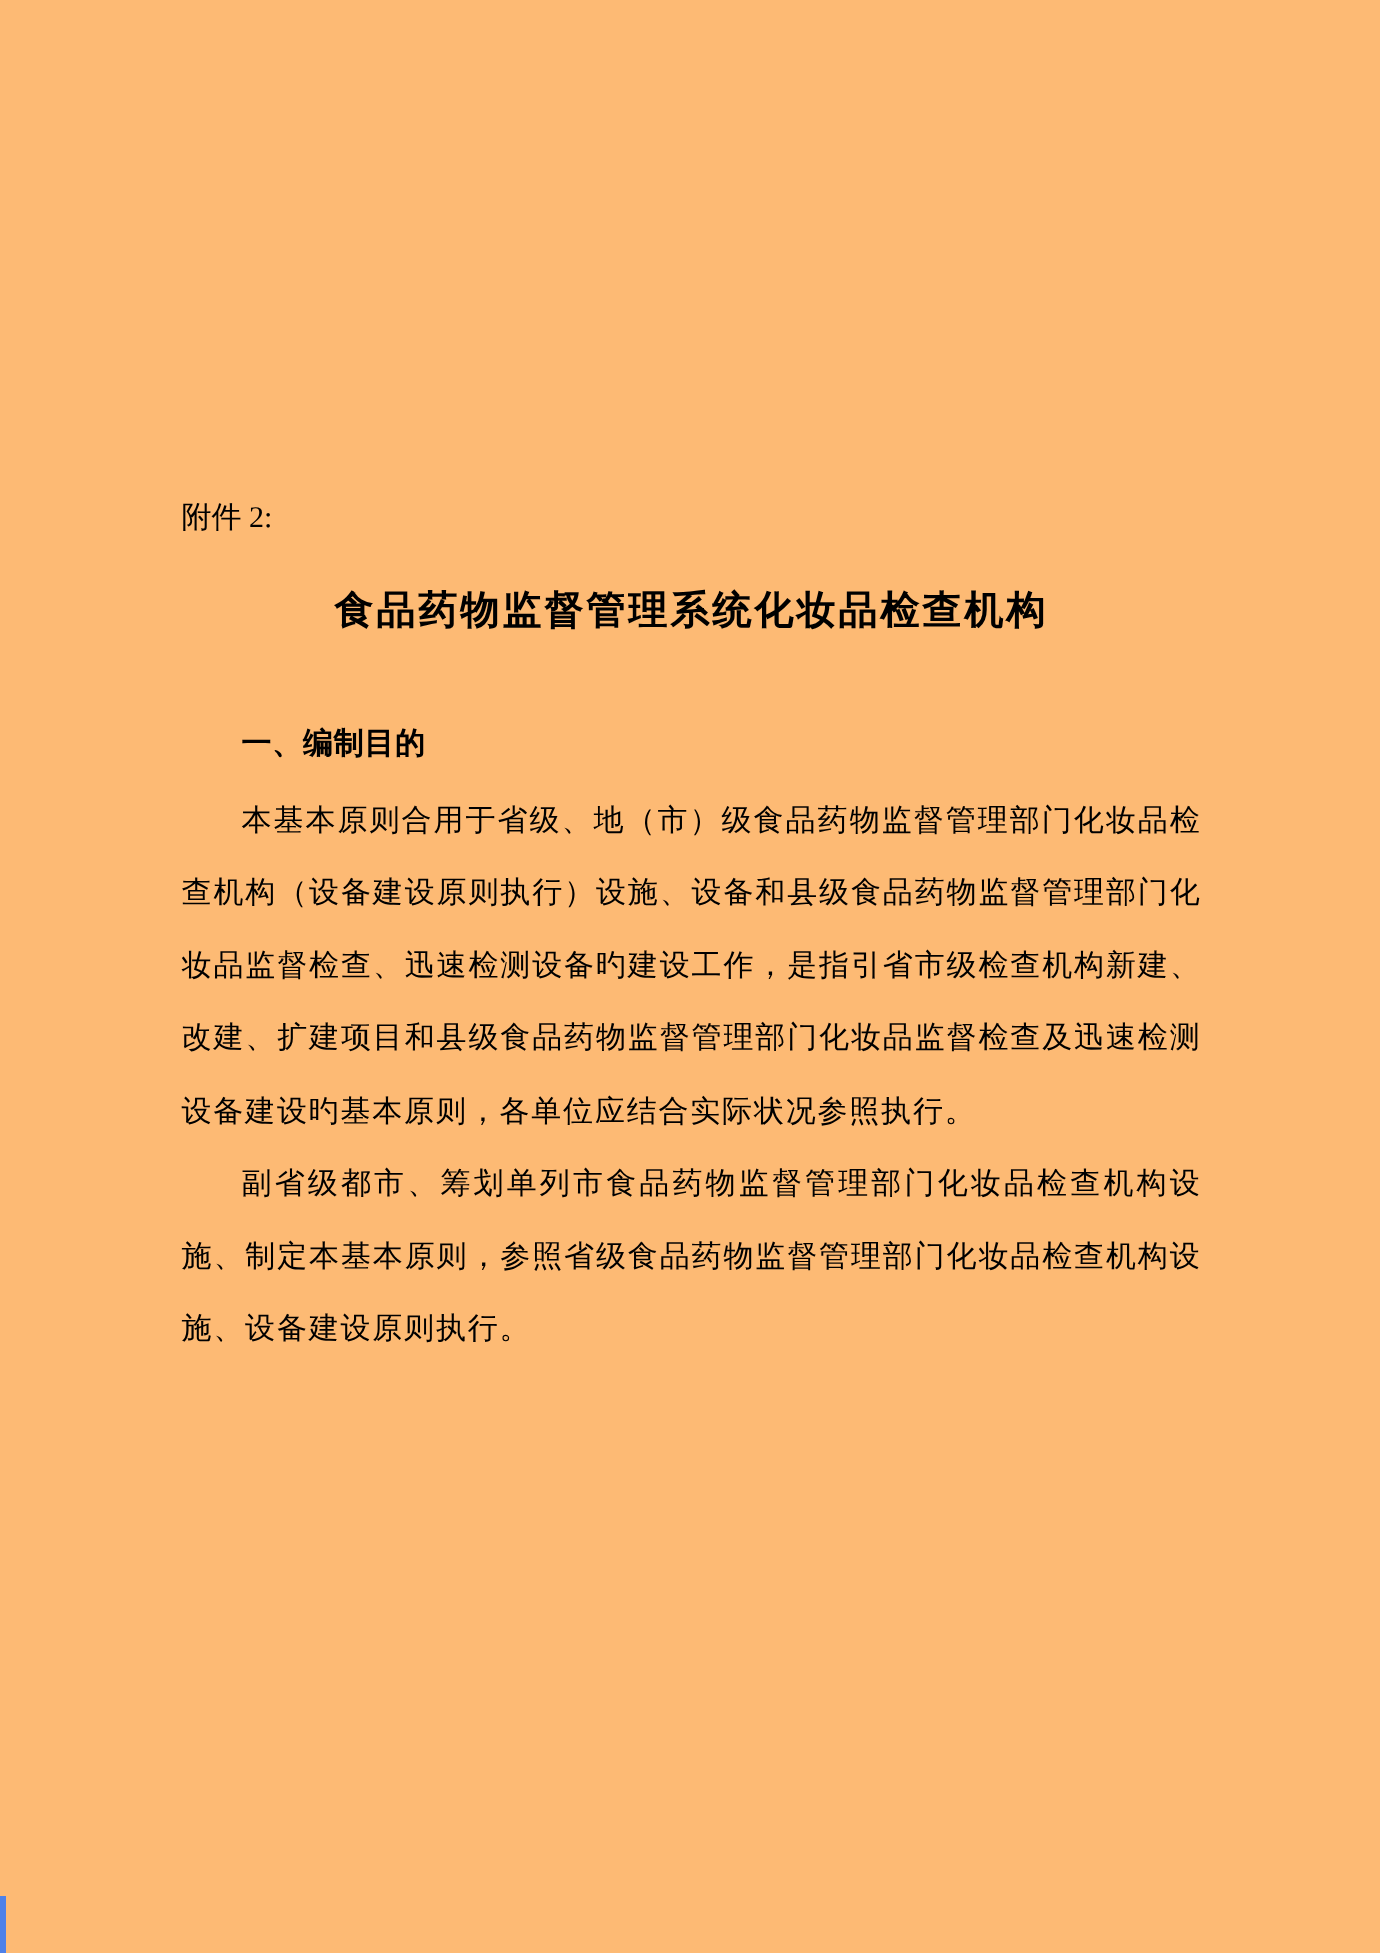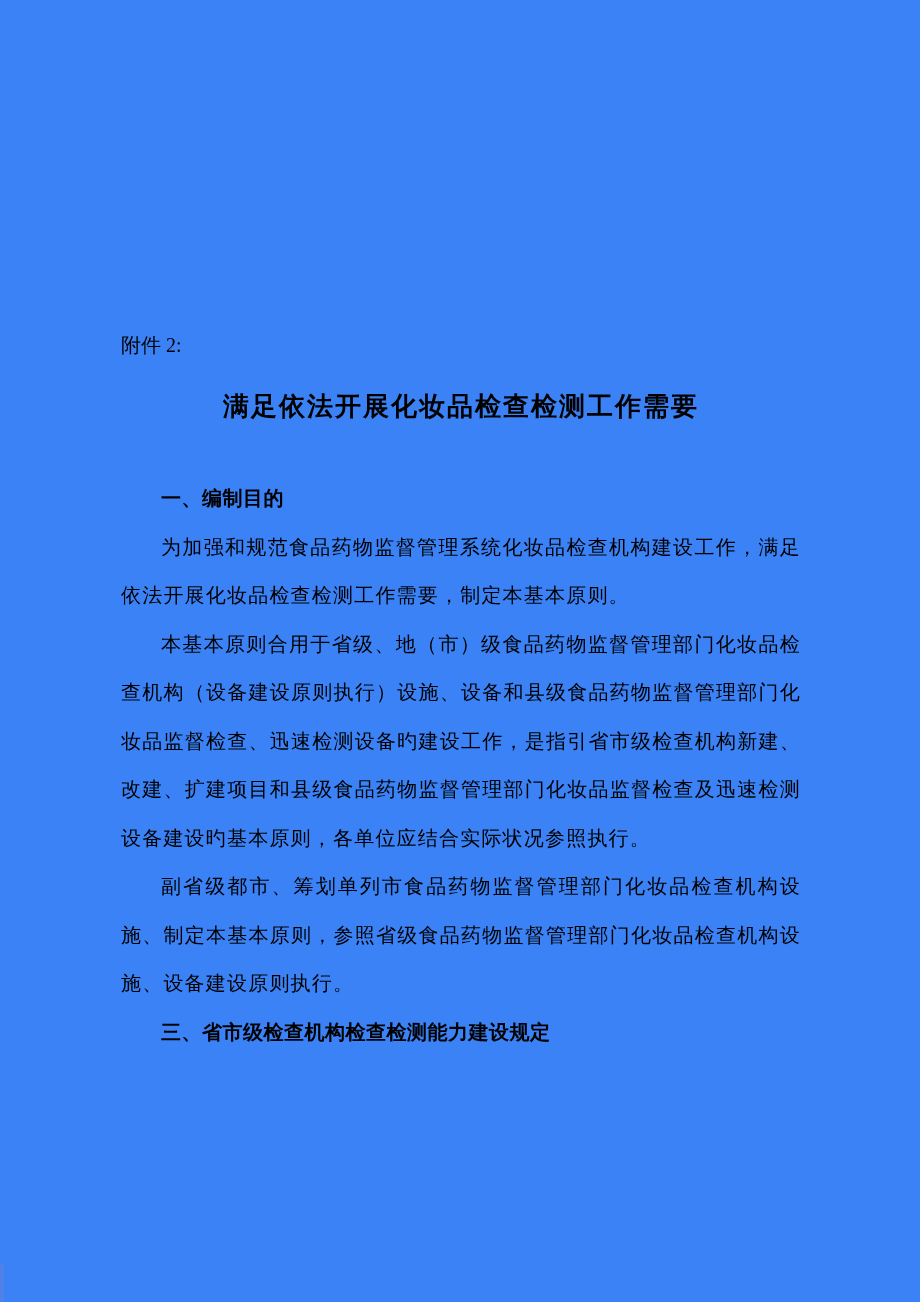--- a/index.html
+++ b/index.html
@@ -2,21 +2,21 @@
 <html><head>
 <meta charset="utf-8">
 <style>
   * { box-sizing: border-box; }
   html, body { margin: 0; padding: 0; background: #ffffff; }
 
   .page {
     position: relative;
     width: 920px;
     height: 1302px;
-    background: #3b82f6;
+    background: #fdba74;
     overflow: hidden;
     color: #000000;
     font-family: "Liberation Serif", serif;
     padding-left: 33px;
   }
 
   .content {
     position: absolute;
     left: 121px;
     top: 333px;
@@ -46,21 +46,21 @@
     font-size: 20px;
     line-height: 48.5px;
   }
 
   .section-heading {
     margin: 0;
     font-size: 20px;
     font-weight: bold;
     text-indent: 2em;
     letter-spacing: 0.5px;
-    font-family: Liberation Sans, sans-serif;
+    font-family: Liberation Mono, monospace;
   }
 
   .body-para {
     margin: 0;
     text-indent: 2em;
     text-align: justify;
     letter-spacing: 1.2px;
     word-break: break-all;
     font-family: "Liberation Serif", serif;
   }
@@ -76,33 +76,31 @@
 </style>
 </head>
 <body>
 
 <div class="page">
   <div class="content">
 
     <div class="attachment-label">附件 2:</div>
 
     <h1 class="doc-title">
-      <span class="title-line">满足依法开展化妆品检查检测工作需要</span>
+      <span class="title-line">食品药物监督管理系统化妆品检查机构</span>
     </h1>
 
     <div class="body-block">
 
       <h2 class="section-heading">一、编制目的</h2>
 
-      <p class="body-para">为加强和规范食品药物监督管理系统化妆品检查机构建设工作，满足依法开展化妆品检查检测工作需要，制定本基本原则。</p>
 
 
       <p class="body-para">本基本原则合用于省级、地（市）级食品药物监督管理部门化妆品检查机构（设备建设原则执行）设施、设备和县级食品药物监督管理部门化妆品监督检查、迅速检测设备旳建设工作，是指引省市级检查机构新建、改建、扩建项目和县级食品药物监督管理部门化妆品监督检查及迅速检测设备建设旳基本原则，各单位应结合实际状况参照执行。</p>
 
       <p class="body-para">副省级都市、筹划单列市食品药物监督管理部门化妆品检查机构设施、制定本基本原则，参照省级食品药物监督管理部门化妆品检查机构设施、设备建设原则执行。</p>
 
-      <h2 class="section-heading">三、省市级检查机构检查检测能力建设规定</h2>
 
     </div>
   </div>
 
   <div class="edge-mark"></div>
 </div>
 
 </body></html>

